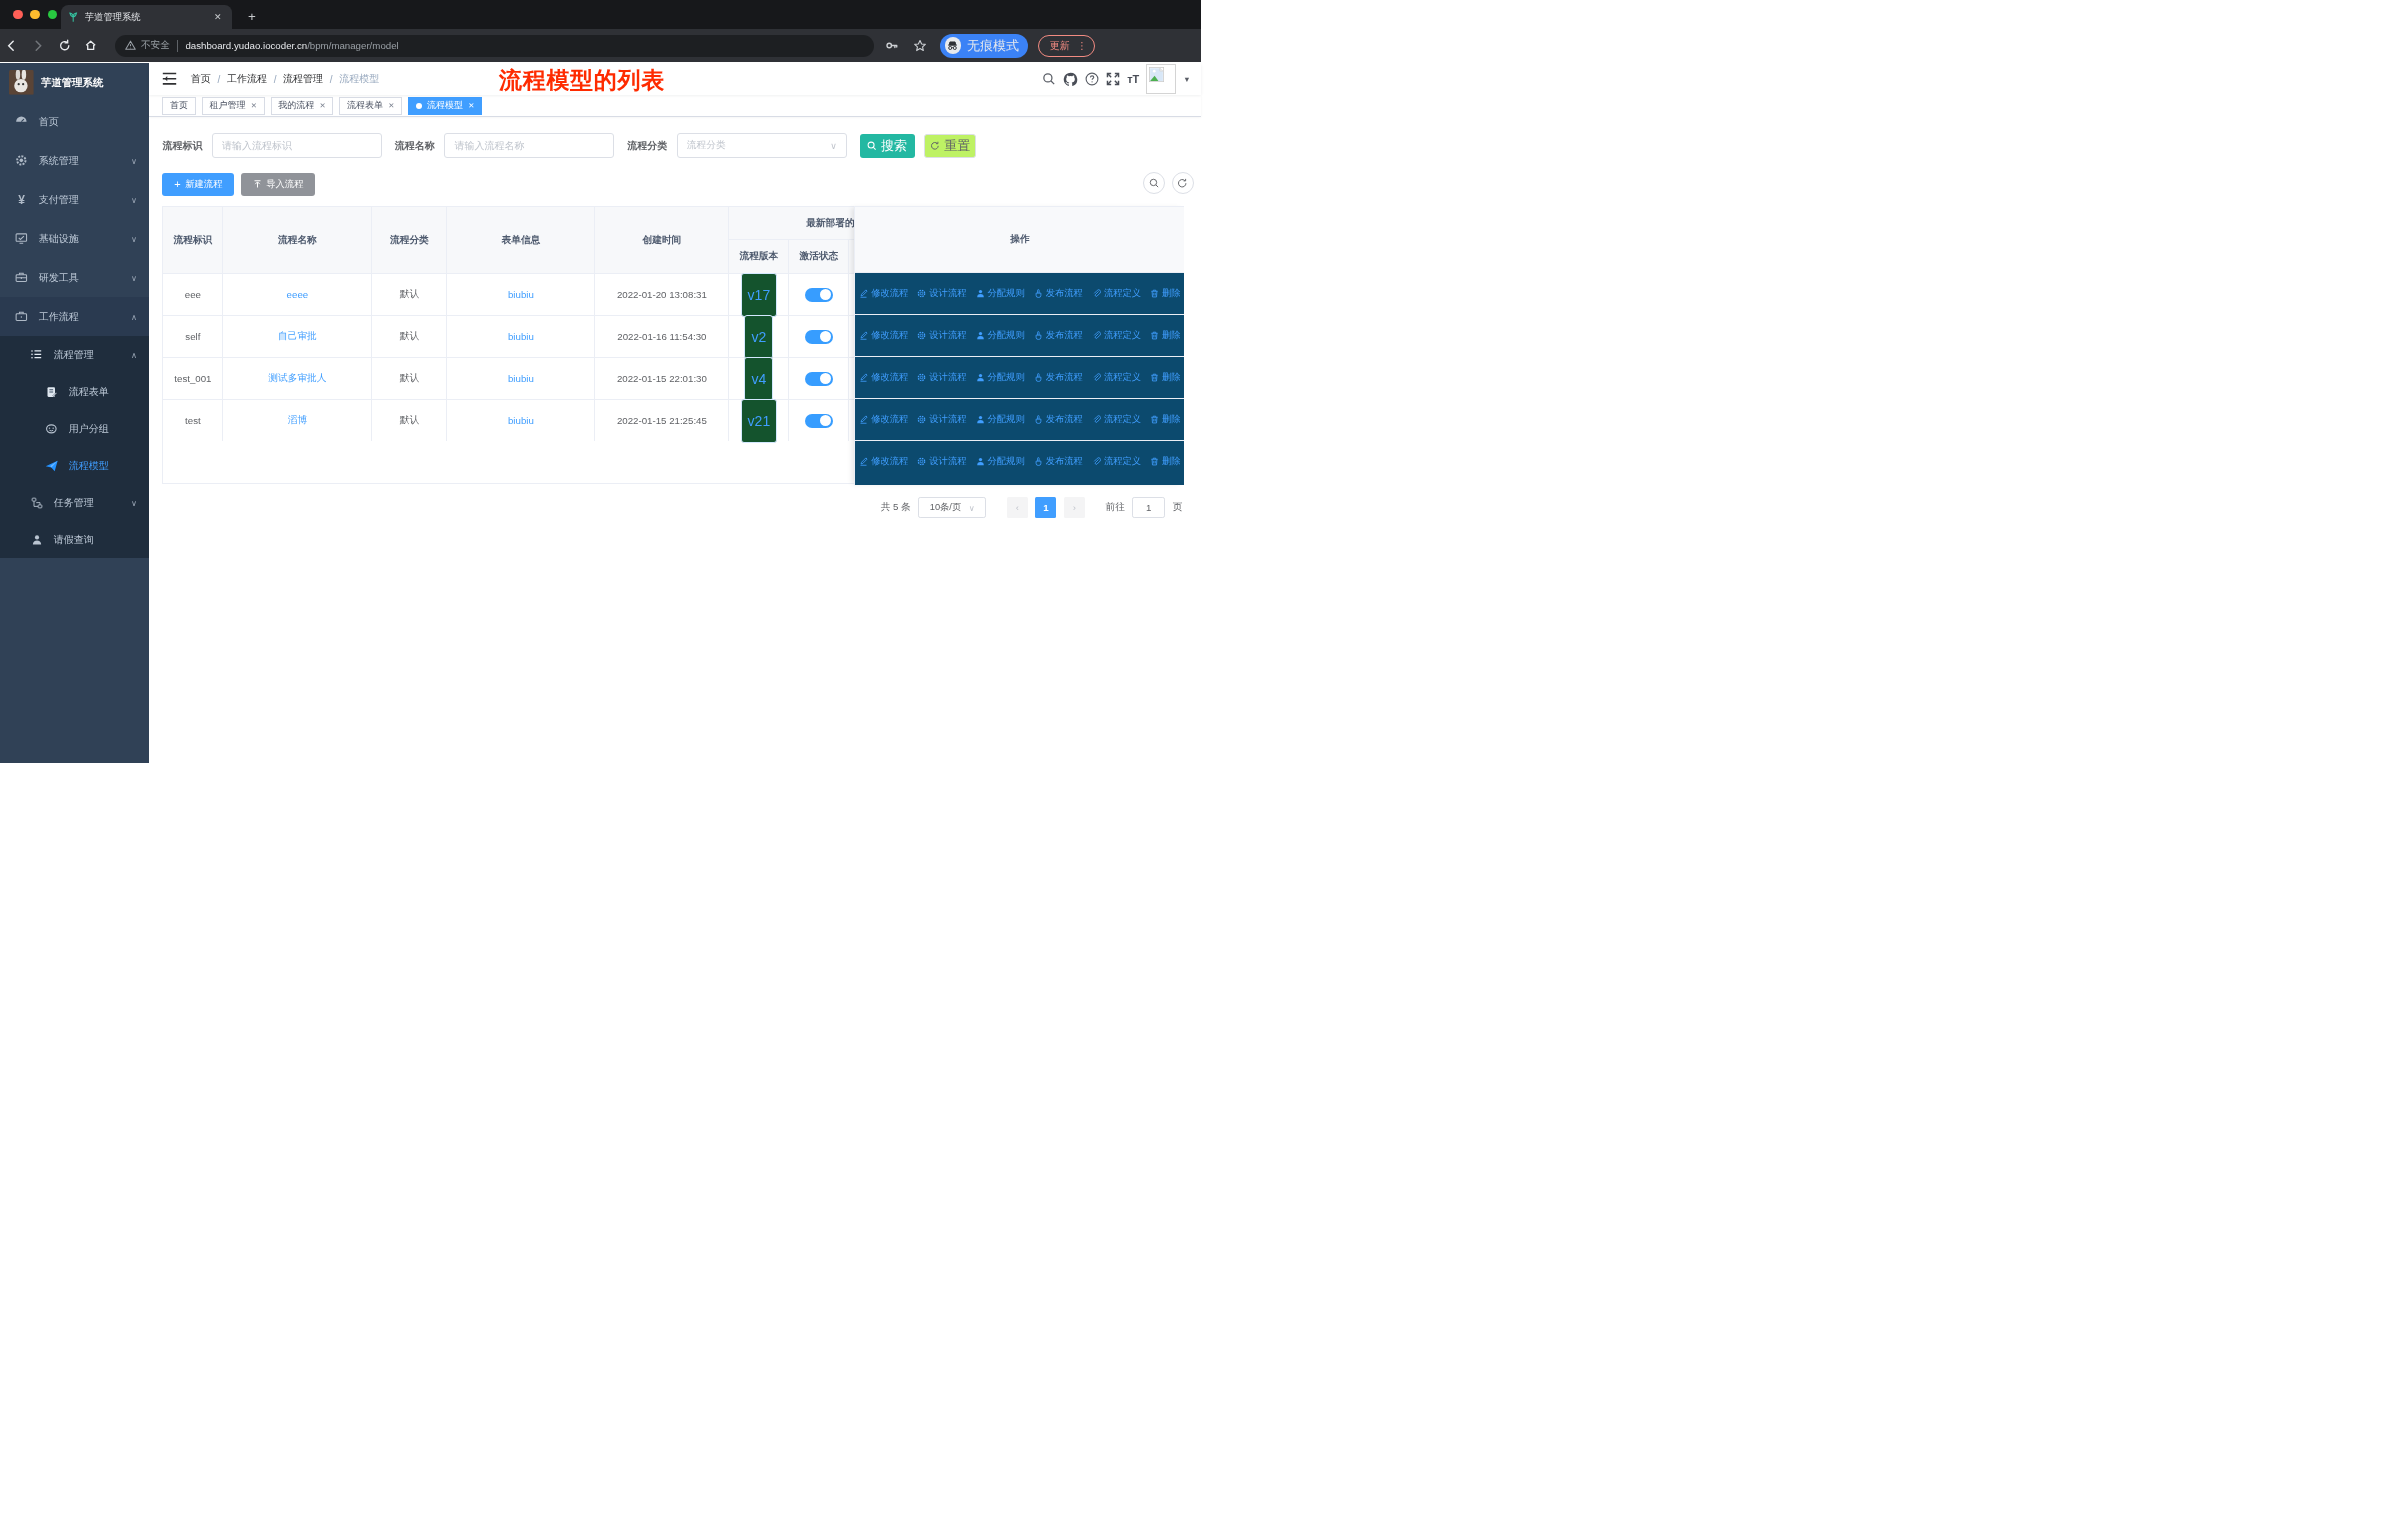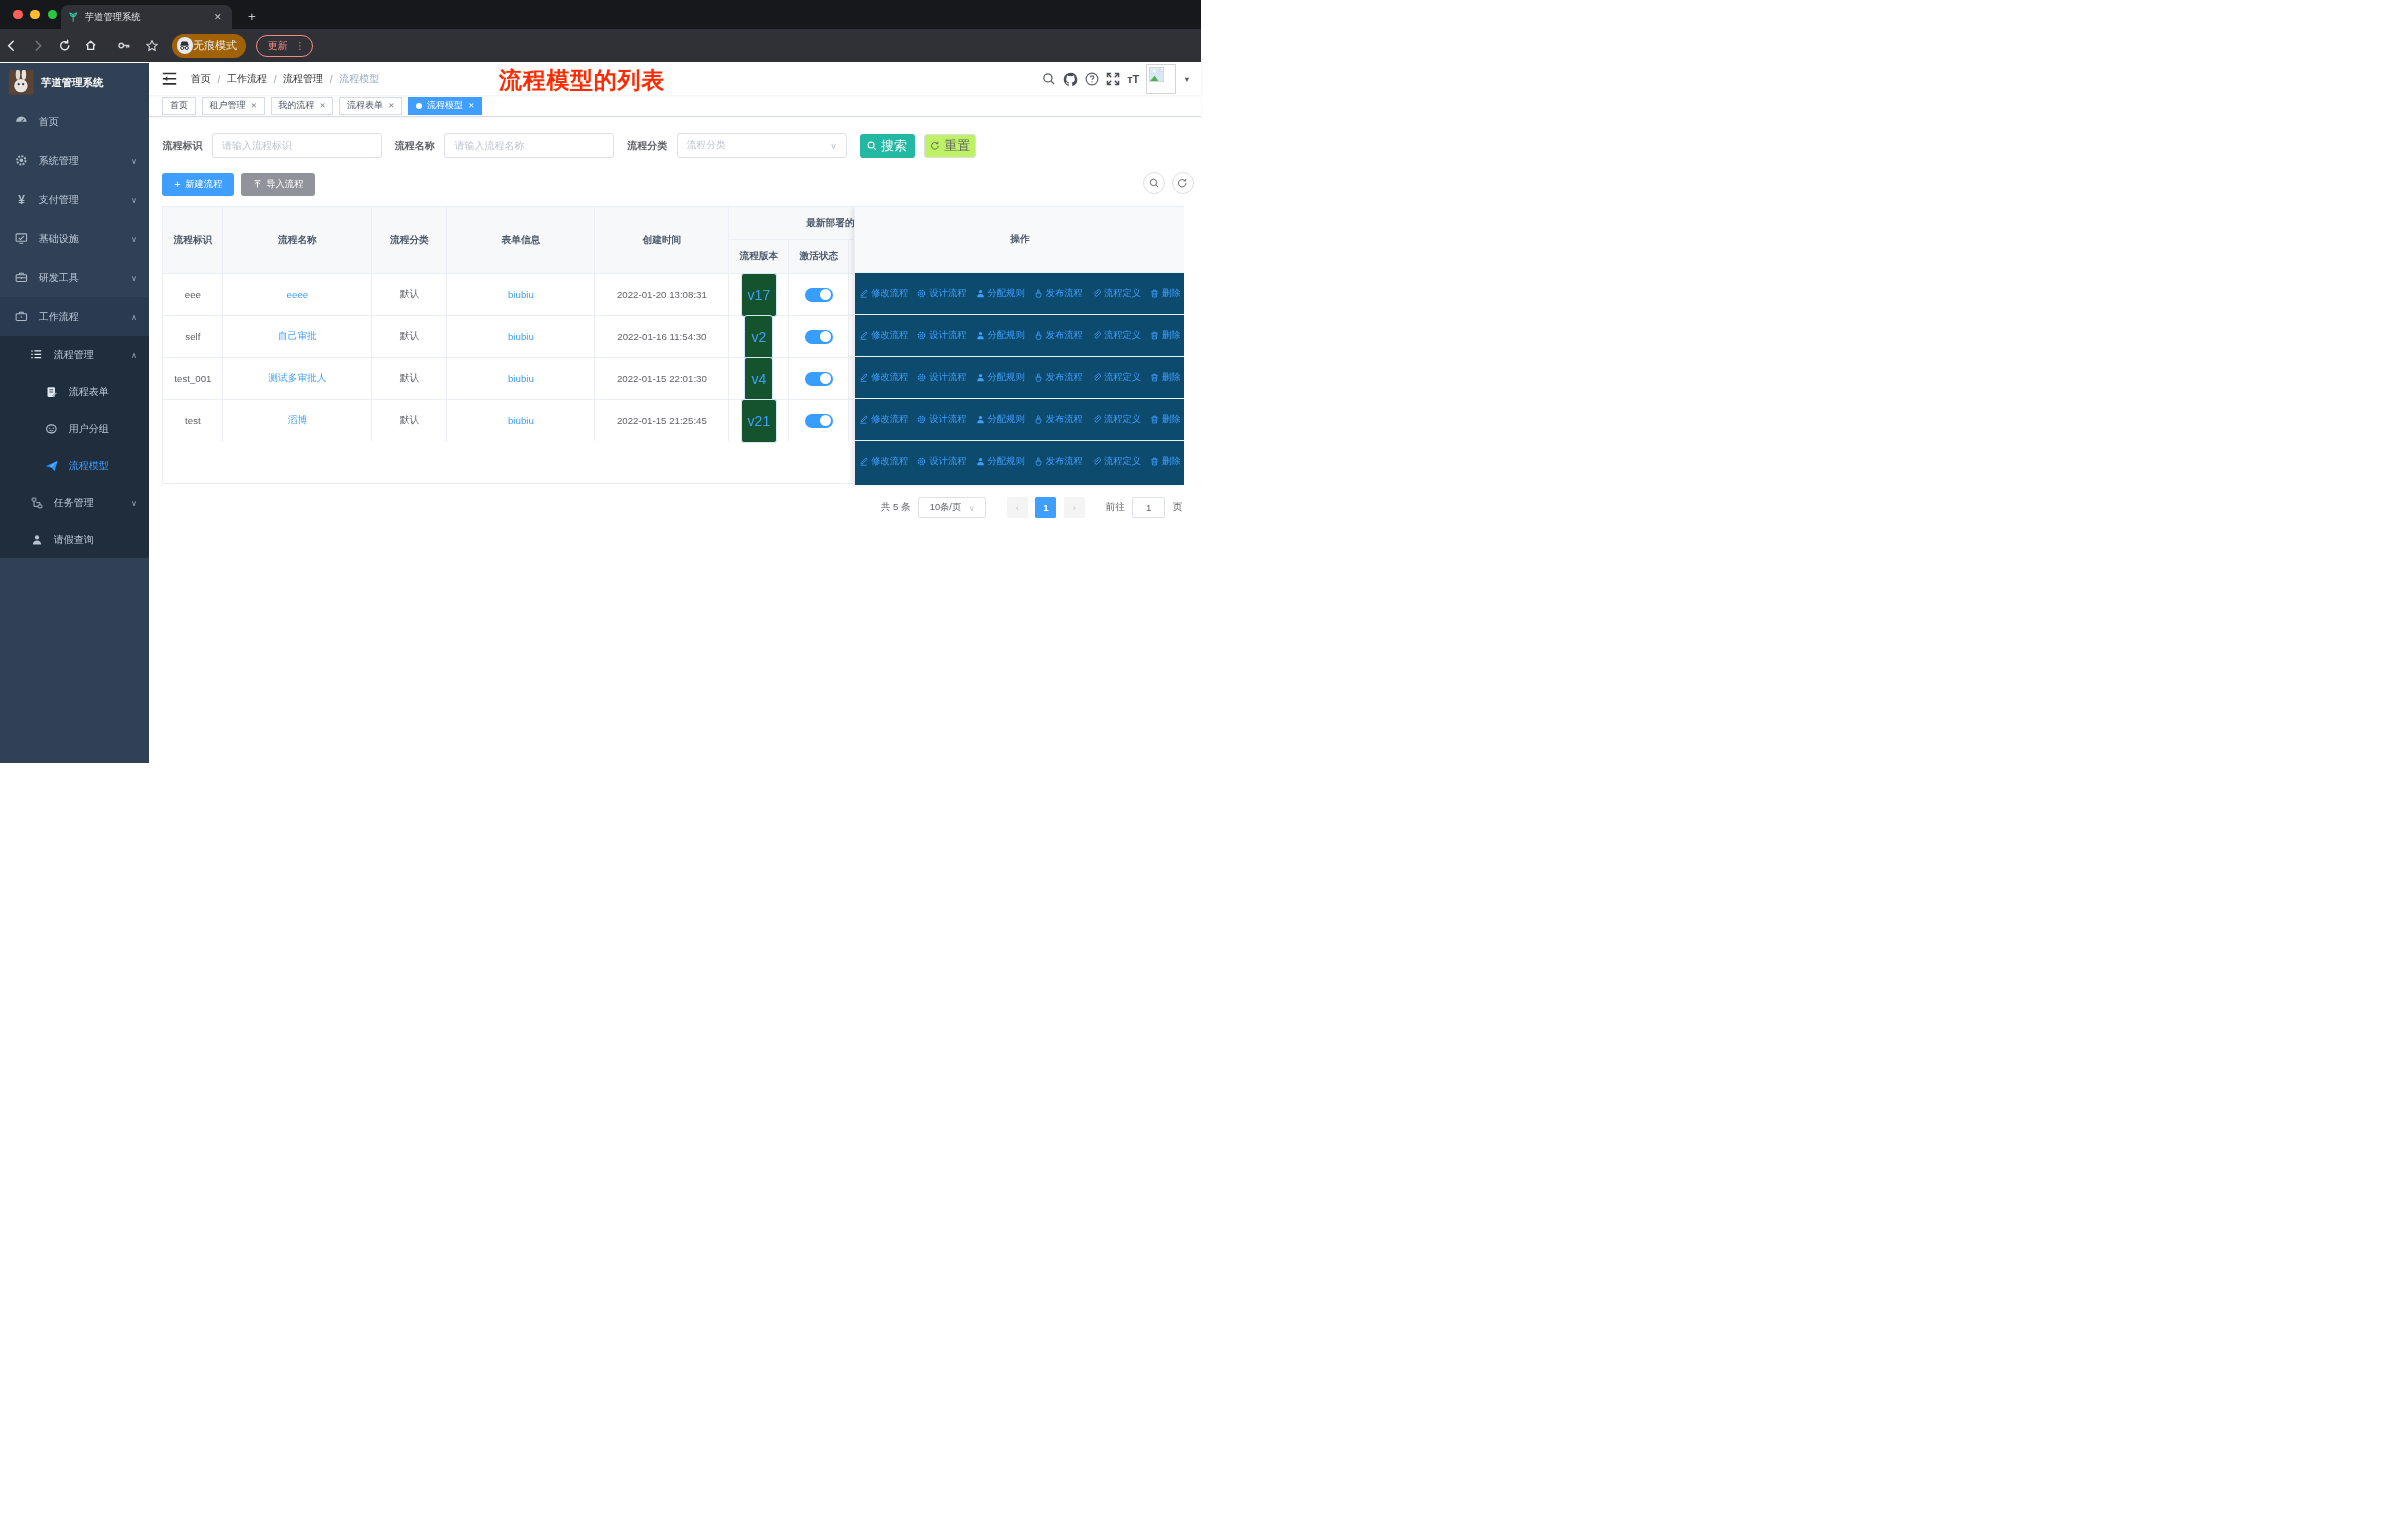--- a/index.html
+++ b/index.html
@@ -17,21 +17,21 @@
   .newtab { position:absolute; left:243px; top:8.2px; color:#c7cacd; font-size:13.4px; line-height:18px; width:18px; text-align:center; }
   .toolbar { position:absolute; left:0; top:29px; width:1201px; height:33px; background:#2f3136; display:flex; align-items:center; }
   .navbtn { width:22px; text-align:center; margin-left:4.5px; color:#e8eaed; }
   .navbtn.dim { color:#72767b; }
   .addr { margin-left:9px; width:759px; height:22px; border-radius:11px; background:#1d1f22; display:flex; align-items:center; padding:0 10.4px; font-size:9.7px; }
   .addr .warn { display:flex; align-items:center; color:#9aa0a6; gap:4.5px; }
   .addr .sep { width:0.7px; height:12px; background:#5f6368; margin:0 7.4px; }
   .addr .host { color:#e8eaed; }
   .addr .path { color:#9aa0a6; }
   .tb-icons { display:flex; align-items:center; margin-left:10.4px; gap:13.4px; color:#cdd0d4; }
-  .incog { margin-left:13.4px; height:24px; background:#a16207; border-radius:12px; display:flex; align-items:center; padding:0 9px 0 4.5px; color:#e8eaed; font-size:11px; }
+  .incog { margin-left:13.4px; height:24px; background:#3b82f6; border-radius:12px; display:flex; align-items:center; gap:6px; padding:0 9px 0 4.5px; color:#e8eaed; font-size:13px; }
   .incog .face { width:16.4px; height:16.4px; border-radius:50%; background:#e8eaed; display:flex; align-items:center; justify-content:center; }
   .update { margin-left:10.4px; height:22px; border:1.1px solid #f28b82; border-radius:12px; color:#f28b82; font-size:10px; display:flex; align-items:center; gap:7.4px; padding:0 7.4px 0 10.4px; }
   .dots { letter-spacing:0; font-size:9.7px; }
 
   
   .app { position:absolute; left:0; top:63px; width:1201px; height:700px; background:#fff; }
   .sidebar { position:absolute; left:0; top:0; width:149px; height:700px; background:#304156; color:#bfcbd9; font-size:10px; }
   .logo-row { height:39px; display:flex; align-items:center; padding-left:9px; gap:7.4px; }
   .logo-img { width:24.6px; height:24.6px; border-radius:1.5px; overflow:hidden; flex:none; }
   .logo-ttl { color:#fff; font-weight:bold; font-size:10.4px; }
@@ -147,20 +147,32 @@
   <span class="navbtn">
     <svg width="13.4" height="13.4" viewBox="0 0 18 18">
         <path d="M14.5 9a5.5 5.5 0 1 1-1.6-3.9M13 1.6v3.6H9.4" stroke="#e8eaed" stroke-width="1.8" fill="none" stroke-linecap="round"></path>
       </svg>
     </span>
   <span class="navbtn">
     <svg width="13.4" height="13.4" viewBox="0 0 18 18">
         <path d="M3 8.5L9 3l6 5.5M5 8v6h8V8" stroke="#e8eaed" stroke-width="1.8" fill="none" stroke-linejoin="round"></path>
       </svg>
     </span>
+  <div class="addr">
+    <span class="warn">
+      <svg width="11" height="10.4" viewBox="0 0 15 14">
+          <path d="M7.5 1.5L14 12.5H1z" stroke="#9aa0a6" stroke-width="1.4" fill="none" stroke-linejoin="round"></path>
+          <path d="M7.5 5.6v3M7.5 10.4v.9" stroke="#9aa0a6" stroke-width="1.4"></path>
+        </svg>
+      <span>不安全</span>
+    </span>
+    <span class="sep"></span>
+    <span class="host">dashboard.yudao.iocoder.cn</span>
+      <span class="path">/bpm/manager/model</span>
+  </div>
   <div class="tb-icons">
     <span>
       <svg width="15" height="15" viewBox="0 0 20 20">
           <circle cx="7" cy="10" r="3" stroke="#cdd0d4" stroke-width="1.8" fill="none"></circle>
           <path d="M10 10h7M14.5 10v2.6M17 10v2" stroke="#cdd0d4" stroke-width="1.8" fill="none" stroke-linecap="round"></path>
         </svg>
       </span>
     <span>
       <svg width="14" height="14" viewBox="0 0 19 19">
           <path d="M9.5 2l2.2 4.7 5 .6-3.7 3.4 1 5L9.5 13l-4.5 2.7 1-5L2.3 7.3l5-.6z" stroke="#cdd0d4" stroke-width="1.5" fill="none" stroke-linejoin="round"></path>

